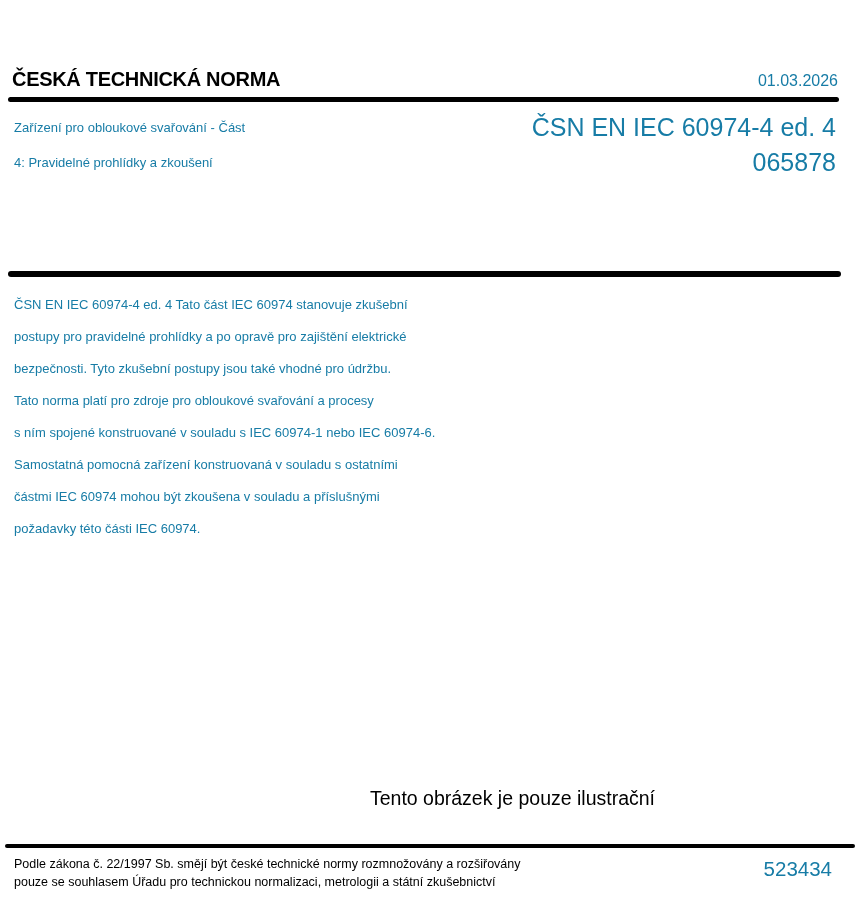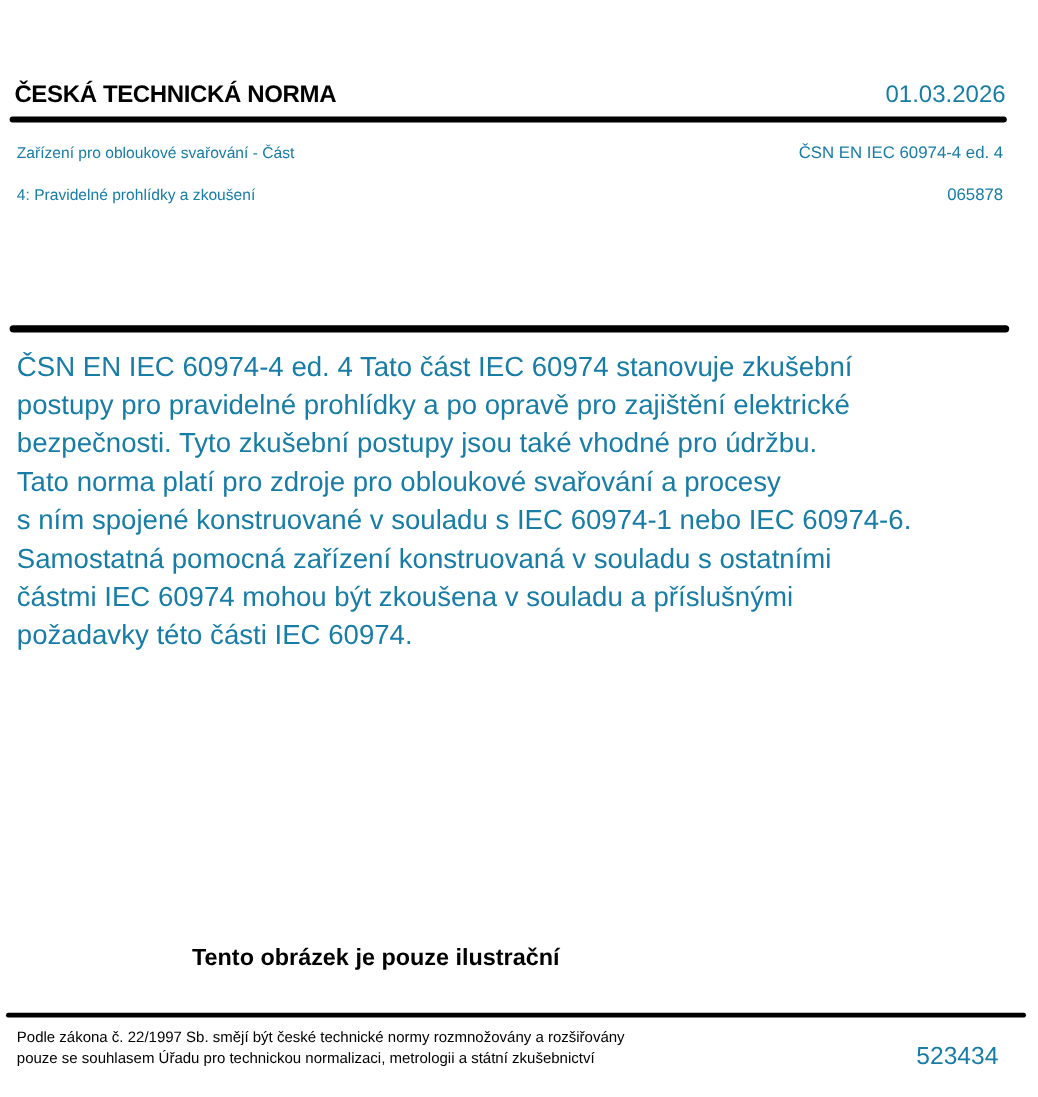--- a/index.html
+++ b/index.html
@@ -30,21 +30,21 @@
     align-items:baseline;
   }
   .org-title{
     font-size:20px;
     font-weight:bold;
     letter-spacing:-0.3px;
     color:var(--ink);
     white-space:nowrap;
   }
   .issue-date{
-    font-size:20px;
+    font-size:16px;
     color:var(--accent);
     white-space:nowrap;
   }
   
   .rule{
     position:absolute;
     background:var(--ink);
     border-radius:3px;
   }
   .rule-header{top:97px;left:8px;width:831px;height:5px;}
@@ -59,62 +59,63 @@
     align-items:flex-start;
   }
   .subject{
     font-size:13px;
     line-height:35px;
     color:var(--accent);
     white-space:pre-line;
   }
   .codes{
     text-align:right;
-    font-size:14px;
+    font-size:25px;
     line-height:35px;
     color:var(--accent);
     white-space:nowrap;
   }
   
   .abstract{
     position:absolute;
     top:289px;left:14px;right:20px;
-    font-size:23px;
+    font-size:13px;
     line-height:32px;
     color:var(--accent);
     white-space:pre-line;
   }
   
   .note{
     position:absolute;
     top:787px;left:0;right:0;
     padding-left:160px;
+    text-align:center;
     font-size:19.5px;
-    font-weight:bold;
+    font-weight:normal;
     color:var(--ink);
   }
   
   .footer-row{
     position:absolute;
     top:855px;left:14px;right:33px;
     display:flex;
     justify-content:space-between;
     align-items:flex-start;
   }
   .legal{
     font-size:12.5px;
     font-weight:normal;
     line-height:18px;
     color:var(--ink);
     white-space:pre-line;
   }
   .order-number{
     font-size:20.5px;
     color:var(--accent);
-    margin-top:14px;
+    margin-top:2px;
     white-space:nowrap;
   }
 </style>
 </head>
 <body>
 
 <div class="page">
 
   <div class="header-row">
     <div class="org-title">ČESKÁ TECHNICKÁ NORMA</div>

